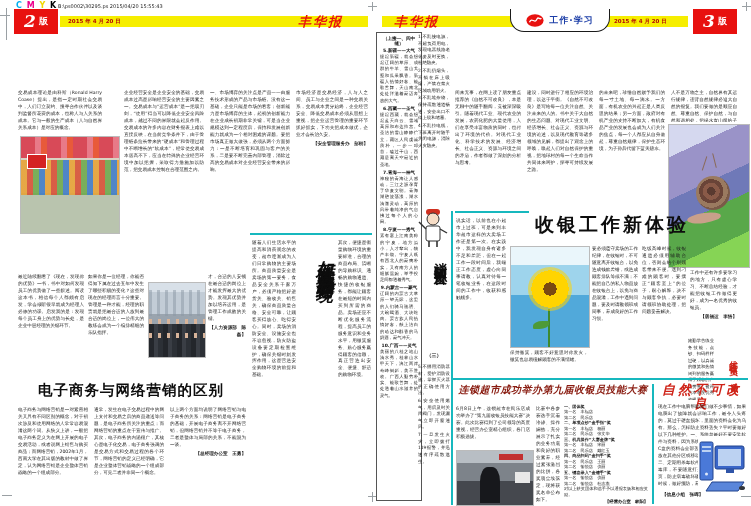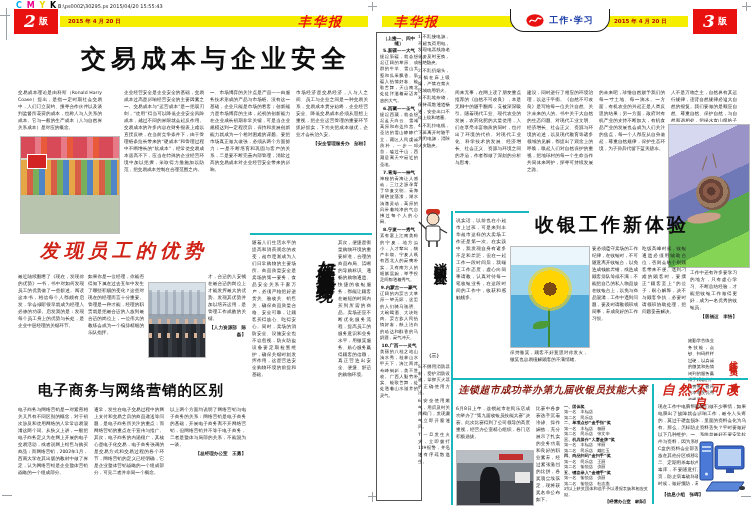--- a/index.html
+++ b/index.html
@@ -103,37 +103,35 @@
   <div class="mark" style="left:2px;top:495px;width:10px;height:1px"></div>
 
   <div class="ybar" style="left:60px;top:16px;width:308px"></div>
   <div class="pagenum" style="left:14px;top:9px;width:44px;height:25px">
     <span class="num">2</span>
     <span class="word">版</span>
   </div>
   <div class="date" style="left:68px;top:16px">2015 年 4 月 20 日</div>
   <div class="masthead" style="left:298px;top:13px">丰华报</div>
 
-  <div class="hl" style="left:70px;top:45px;width:292px;font-size:25px;letter-spacing:5px">交易成本与企业安全</div>
   <div class="col" style="left:18px;top:90px;width:84px;height:44px">交易成本理论是由科斯（Ronald Harry Coase）提出，是指一定时期社会交易中，人们订立契约、搜寻合作伙伴以及谈判监督所花费的成本，也称人与人关系的成本。它与一般的生产成本（人与自然界关系成本）是对应的概念。</div>
   <div class="photo ph-super" style="left:20px;top:136px;width:98px;height:96px">
     <div class="banners"></div>
     <div class="shelves"></div>
     <div class="sign"></div>
   </div>
   <div class="col" style="left:124px;top:90px;width:80px;height:142px">企业经营安全是企业安全的基础，交易成本过高是影响经营安全的主要因素之一。交易成本与“运营成本”是一把双刃剑，“使用”得当可以降低企业安全风险成本，越过不同的界限就会起反作用。交易成本的许多内容在财务报表上难以直接反映，在当前竞争条件下，由于管理链条拉长带来的“硬成本”和管理过程中不断增长的“软成本”，经常使交易成本居高不下，应当在特殊的企业经营环境中加以把握，采取得力措施加以防范，把交易成本控制在合理范围之内。</div>
   <div class="col" style="left:210px;top:90px;width:80px;height:142px">一、市场博弈的关注点是产品——由服务技术形成的产品与市场链。没有这一基础，企业只能是市场的看客；创新能力是市场博弈的主体，起初的创新能力在企业成长初期非常关键，可是当企业规模达到一定程度后，保持和发展创新能力就成为一个相对困难的课题。要把市场真正做大做强，必须从两个方面努力：一是不断培育和巩固与客户的关系，二是要不断完善内部管理，消除过高的交易成本对企业经营安全带来的影响。</div>
   <div class="col" style="left:296px;top:90px;width:72px;height:142px">
     <span>市场经济是交易经济，人与人之间、员工与企业之间是一种交易关系，交易成本贯穿始终，企业经营安全、降低交易成本必须从思想上重视，把企业运营管理的重要环节抓好抓实，下功夫把成本做优，企业才会长治久安。</span>
     <div class="byline">【安全管理服务办　彭刚】</div>
   </div>
 
   <div class="teal" style="left:250px;top:233px;width:122px;height:2px"></div>
 
-  <div class="hl red script" style="left:28px;top:240px;width:192px;font-size:19px;letter-spacing:5px">发现员工的优势</div>
   <div class="col" style="left:18px;top:274px;width:66px;height:104px">最近陆续翻看了《现在，发现你的优势》一书，书中对如何发现员工的优势做了一些叙述。阅读这本书，相信每个人都颇有启发，学会倾听很早就成为经理人必修的功课。启发我的是：发现每个员工身上的优势与长处，是企业中层经理的关键环节。</div>
   <div class="col" style="left:88px;top:274px;width:56px;height:104px">如果你是一位经理，你能否得知下属在过去五年中发生了哪些积极的变化？这些对现在的经理而言十分重要。管理是一种才能，经理的职责就是把最合适的人放到最合适的岗位上，一位伟大的教练会成为一个编排精细的乐队指挥。</div>
   <div class="photo ph-group" style="left:148px;top:282px;width:56px;height:74px">
     <div class="windows"></div>
     <div class="heads" style="top:48%"></div>
     <div class="row" style="top:55%"></div>
     <div class="heads" style="top:68%"></div>
     <div class="row" style="top:74%"></div>
   </div>
   <div class="col" style="left:208px;top:274px;width:38px;height:104px">

